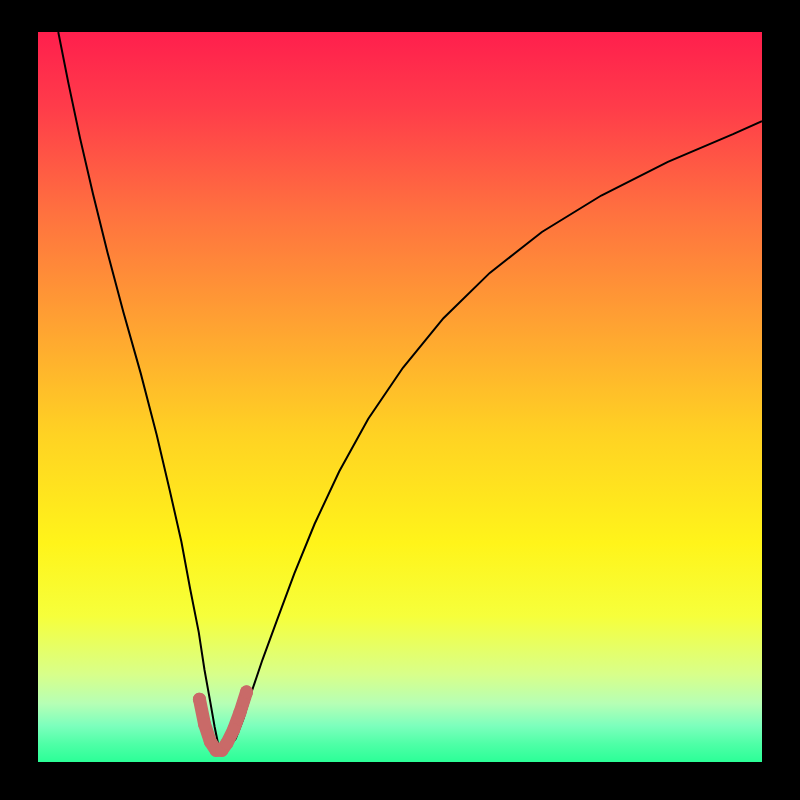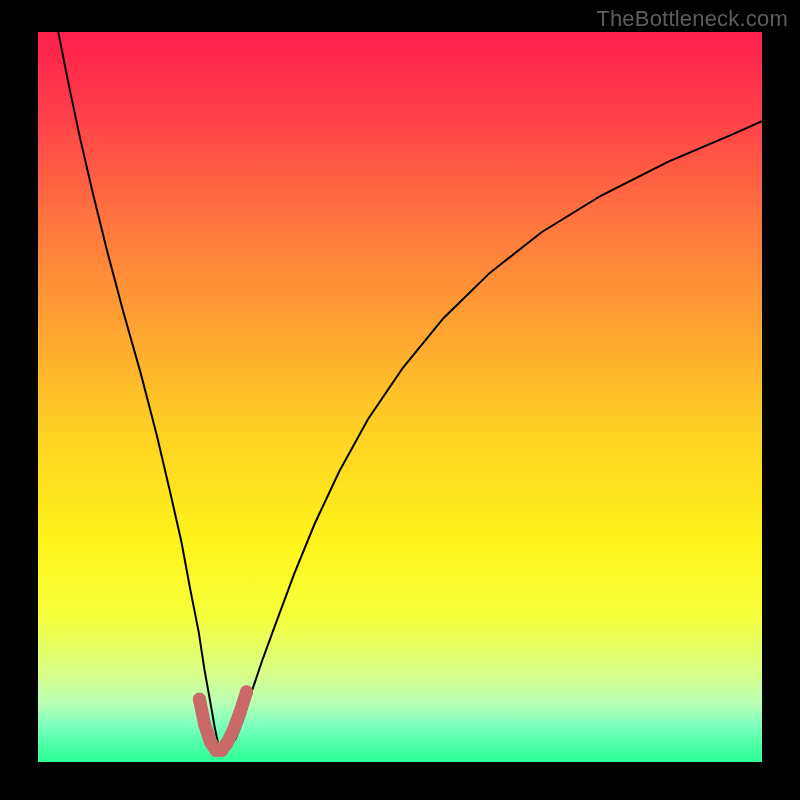--- a/index.html
+++ b/index.html
@@ -48,21 +48,20 @@
     position: absolute;
     left: 0; top: 0;
     width: 100%; height: 100%;
     z-index: 1;
   }
 </style>
 </head>
 <body>
 
 <div class="frame">
-  <div class="watermark">TheBottleneck.com</div>
 
   <div class="plot">
     <svg class="grad-svg" viewBox="0 0 100 100" preserveAspectRatio="none">
       <defs>
         <linearGradient id="bg" x1="0" y1="0" x2="0" y2="1">
             <stop offset="0.00%" stop-color="#ff1f4d"></stop>
             <stop offset="10.00%" stop-color="#ff3b4a"></stop>
             <stop offset="25.00%" stop-color="#ff723f"></stop>
             <stop offset="40.00%" stop-color="#ffa232"></stop>
             <stop offset="55.00%" stop-color="#ffd223"></stop>

